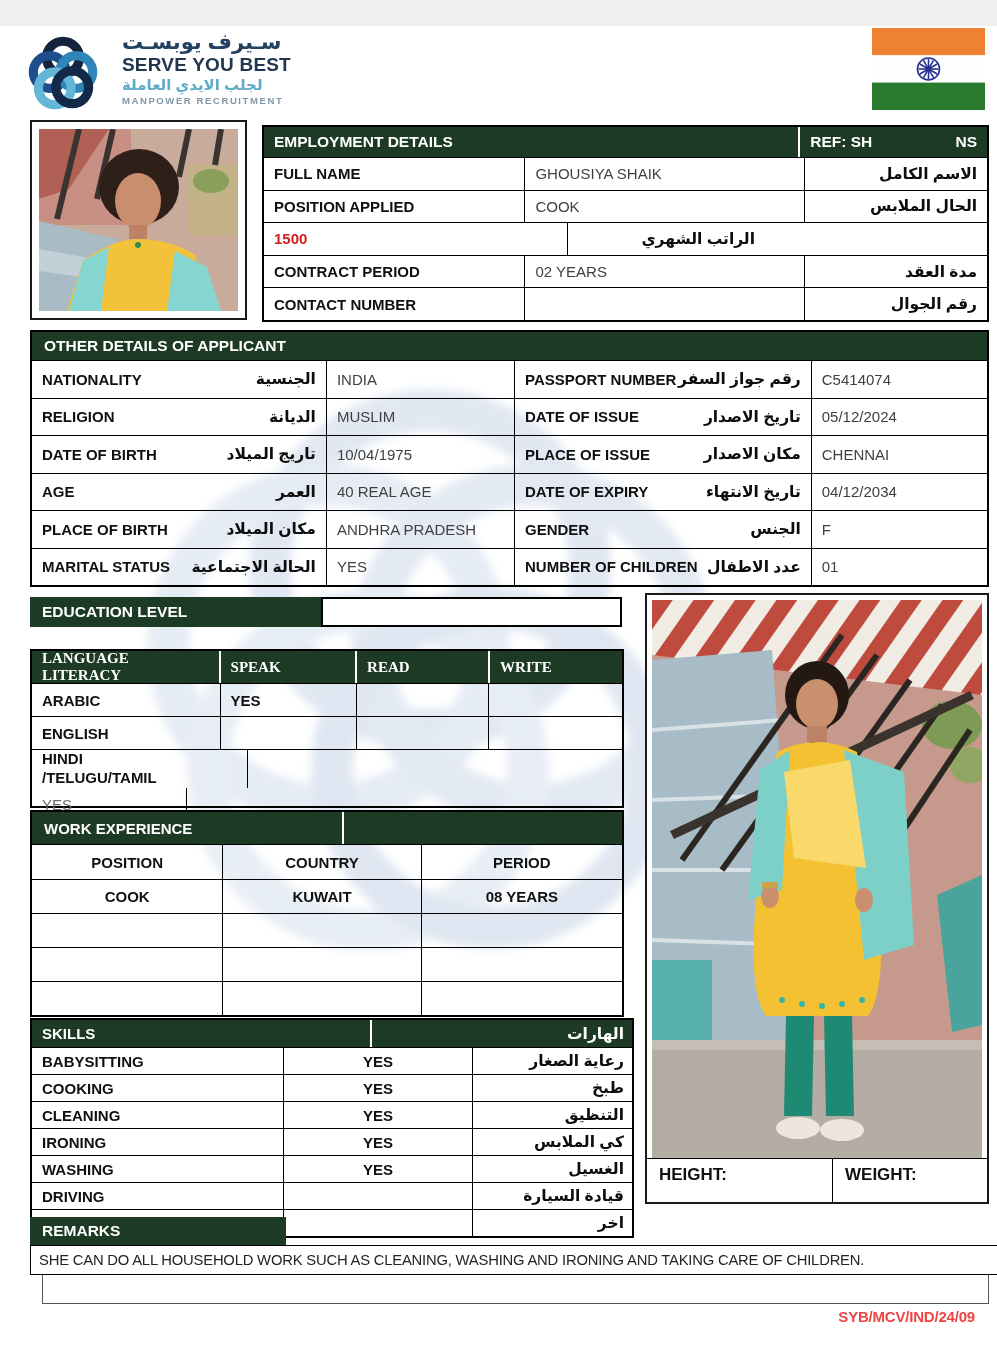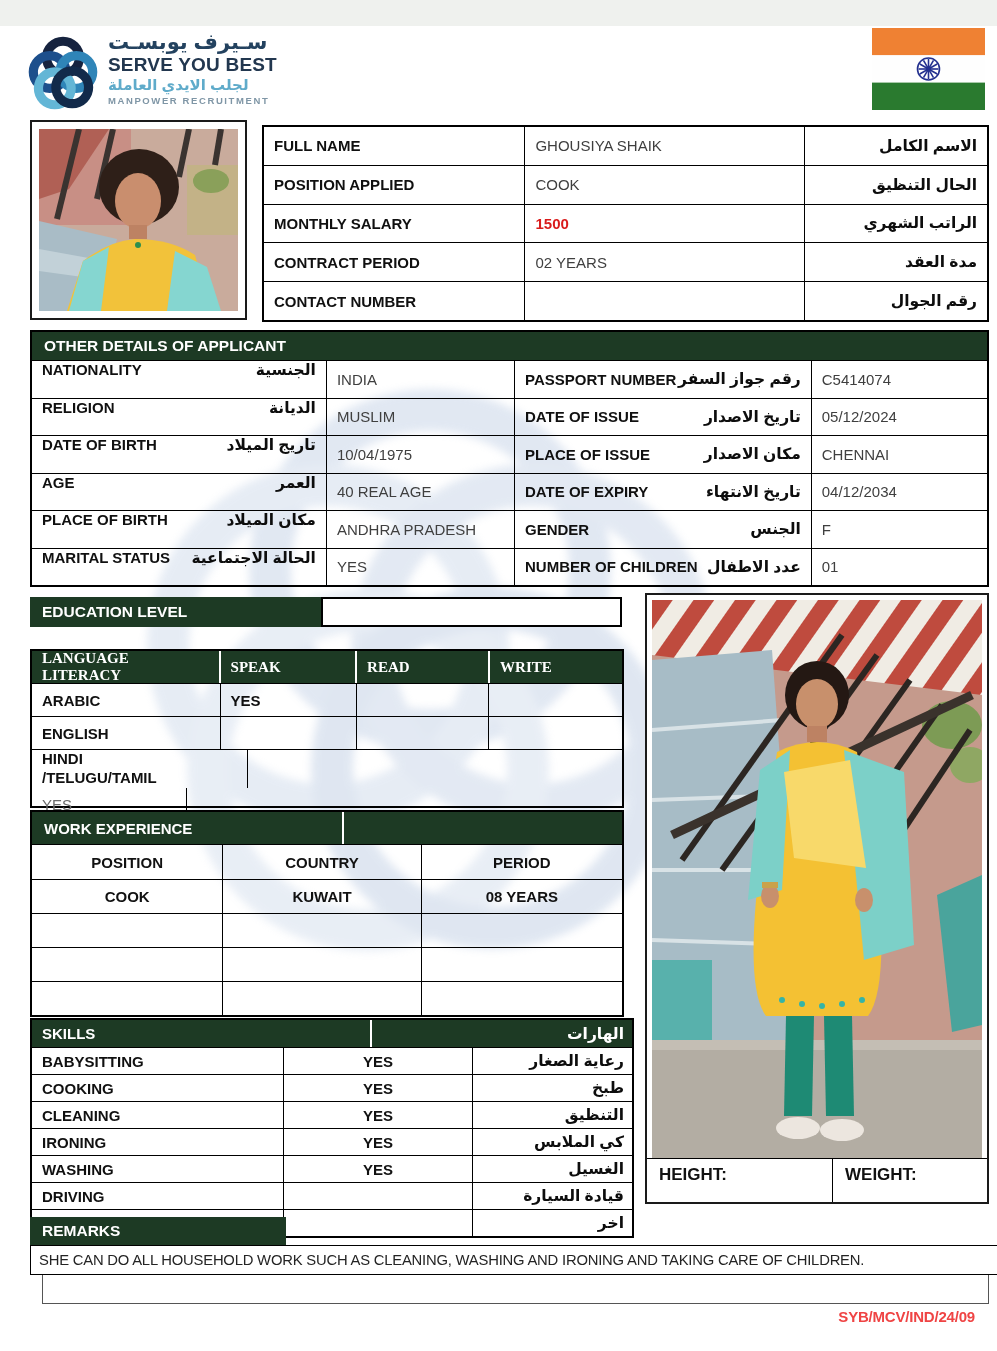--- a/index.html
+++ b/index.html
@@ -4,21 +4,21 @@
 <style>
   html,body{margin:0;padding:0;background:#ffffff;}
   #page{position:relative;width:997px;height:1351px;background:#ffffff;overflow:hidden;
         font-family:"Liberation Sans","DejaVu Sans",sans-serif;color:#111;}
   .abs{position:absolute;}
   .topbar{left:0;top:0;width:997px;height:26px;background:#eff1ee;}
   
   .watermark{left:90px;top:330px;opacity:.30;filter:blur(4px);z-index:0;}
   .z1{z-index:1;}
   
-  .logo{left:28px;top:30px;display:flex;gap:10px;align-items:flex-start;}
+  .logo{left:28px;top:30px;display:flex;gap:24px;align-items:flex-start;}
   .logo-text{display:flex;flex-direction:column;line-height:1.12;}
   .l-ar{font-size:21px;font-weight:bold;color:#23425f;}
   .l-en{font-size:19px;font-weight:bold;color:#22374f;letter-spacing:.2px;}
   .l-ar2{font-size:15px;color:#5fabca;font-weight:bold;margin-top:2px;}
   .l-sub{font-size:9.5px;color:#7f96a6;letter-spacing:1.6px;font-weight:bold;margin-top:2px;}
   
   .flag{left:872px;top:28px;}
   
   .portrait{left:30px;top:120px;width:213px;height:196px;border:2px solid #1a1a1a;background:#fff;
             display:flex;align-items:center;justify-content:center;}
@@ -36,21 +36,21 @@
   .emp-head{height:30px;display:flex;font-size:15.5px;font-weight:bold;}
   .emp-rows{flex:1;display:flex;flex-direction:column;}
   .emp-row{flex:1;display:flex;}
   .c1{width:263px;}.c2{width:283px;}.c3{width:177px;justify-content:flex-end;}
   .red{color:#d91c1c;font-weight:bold;}
   .refcell{display:flex;justify-content:space-between;align-items:center;border-left:2px solid #fff;padding:0 10px;}
   
   .oth{left:30px;top:330px;width:955px;height:253px;display:flex;flex-direction:column;}
   .oth-head{height:28px;display:flex;align-items:center;padding:0 12px;font-size:15.5px;font-weight:bold;}
   .oth-row{flex:1;display:flex;}
-  .o-l{width:300px;display:flex;justify-content:space-between;align-items:flex-start;padding:0 10px;}
+  .o-l{width:300px;display:flex;justify-content:space-between;align-items:center;padding:0 10px;}
   .o-v1{width:183px;}
   .o-l2{width:302px;display:flex;justify-content:space-between;align-items:center;padding:0 10px;}
   .o-v2{width:170px;}
   
   .edu{left:30px;top:597px;width:592px;height:30px;display:flex;}
   .edu-g{width:290px;display:flex;align-items:center;padding:0 12px;font-size:15.5px;font-weight:bold;}
   .edu-w{width:300px;border:2px solid #000;background:#fff;}
   
   .lang{left:30px;top:649px;width:590px;display:flex;flex-direction:column;}
   .lang .hrow{height:32px;display:flex;}
@@ -166,33 +166,39 @@
       <ellipse cx="99" cy="72" rx="23" ry="28" fill="#c98e6e"></ellipse>
       <rect x="90" y="96" width="18" height="14" fill="#bd8263"></rect>
       <path d="M28,182 L44,132 Q70,112 96,110 Q132,110 156,126 L172,182 Z" fill="#f2c23a"></path>
       <polygon points="136,122 168,138 182,182 128,182" fill="#85d6d0"></polygon>
       <polygon points="30,182 44,132 70,118 62,182" fill="#85d6d0"></polygon>
       <circle cx="99" cy="116" r="3" fill="#2d8f4e"></circle>
     </svg>
   </div>
 
   <div class="abs emp tbl z1">
+    <div class="emp-head green bb">
+      <div class="pad" style="width:546px;">EMPLOYMENT DETAILS</div>
+      <div class="refcell" style="width:177px;">
+        <span>REF: SH</span>
+        <span>NS</span>
+      </div>
+    </div>
     <div class="emp-rows">
       <div class="emp-row bb">
         <div class="pad c1 br lbl">FULL NAME</div>
         <div class="pad c2 br val">GHOUSIYA SHAIK</div>
         <div class="pad c3 arb">الاسم الكامل</div>
       </div>
       <div class="emp-row bb">
         <div class="pad c1 br lbl">POSITION APPLIED</div>
         <div class="pad c2 br val">COOK</div>
-        <div class="pad c3 arb">الحال التنظيق</div>
+        <div class="pad c3 arb">الحال الملابس</div>
       </div>
       <div class="emp-row bb">
-        <div class="pad c1 br lbl">MONTHLY SALARY</div>
         <div class="pad c2 br val red">1500</div>
         <div class="pad c3 arb">الراتب الشهري</div>
       </div>
       <div class="emp-row bb">
         <div class="pad c1 br lbl">CONTRACT PERIOD</div>
         <div class="pad c2 br val">02 YEARS</div>
         <div class="pad c3 arb">مدة العقد</div>
       </div>
       <div class="emp-row">
         <div class="pad c1 br lbl">CONTACT NUMBER</div>

